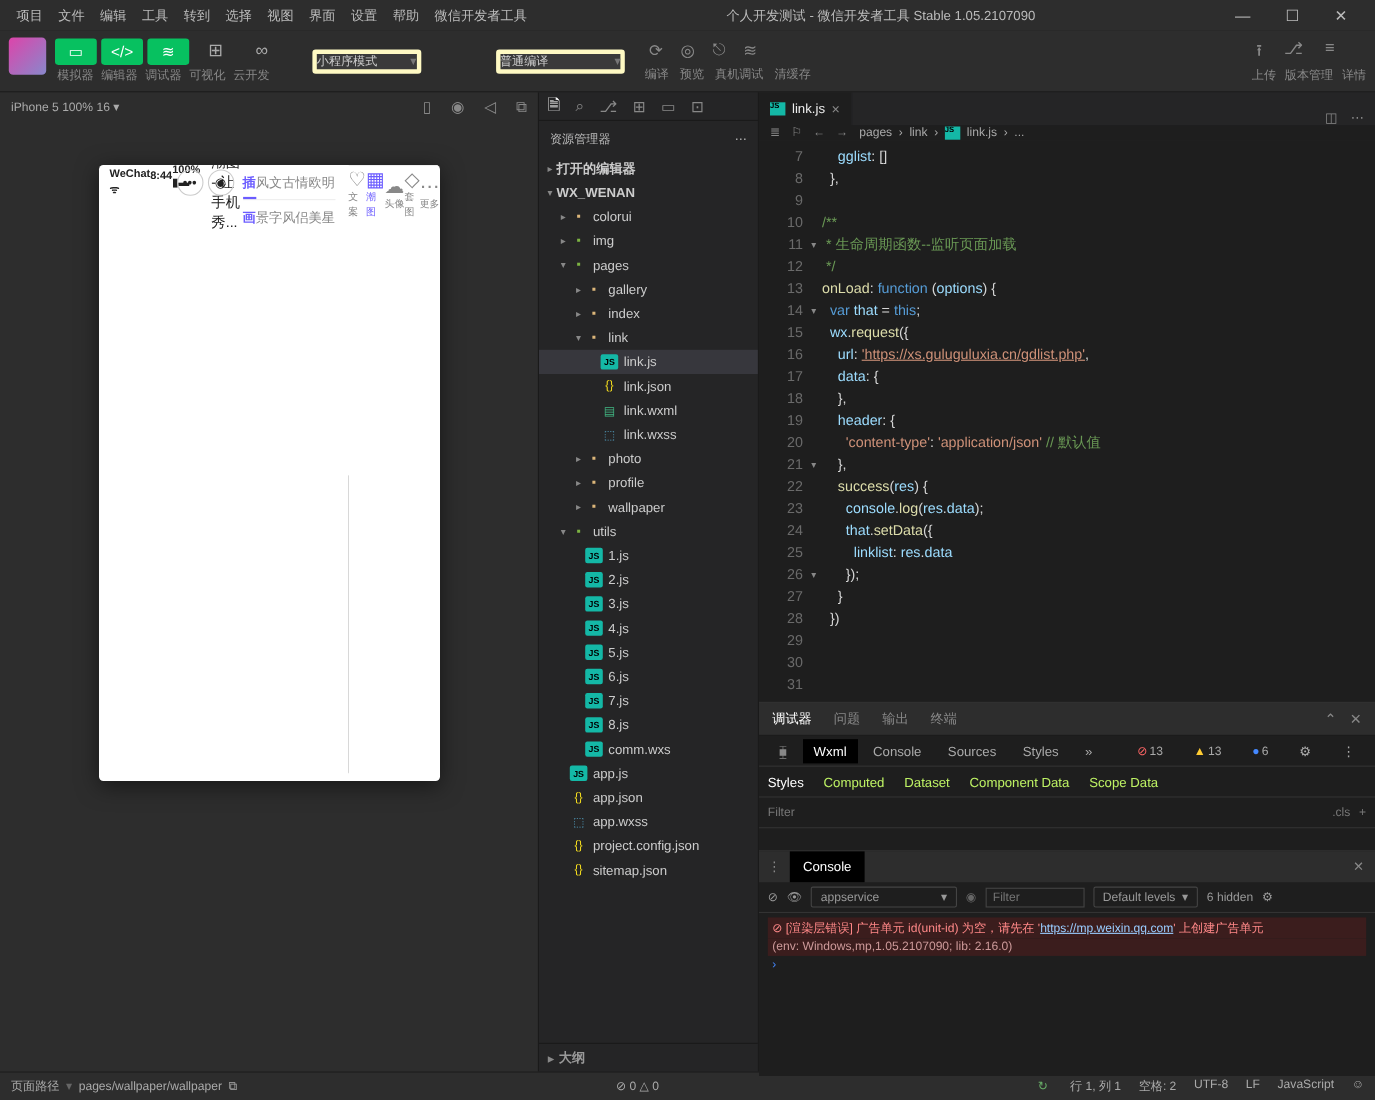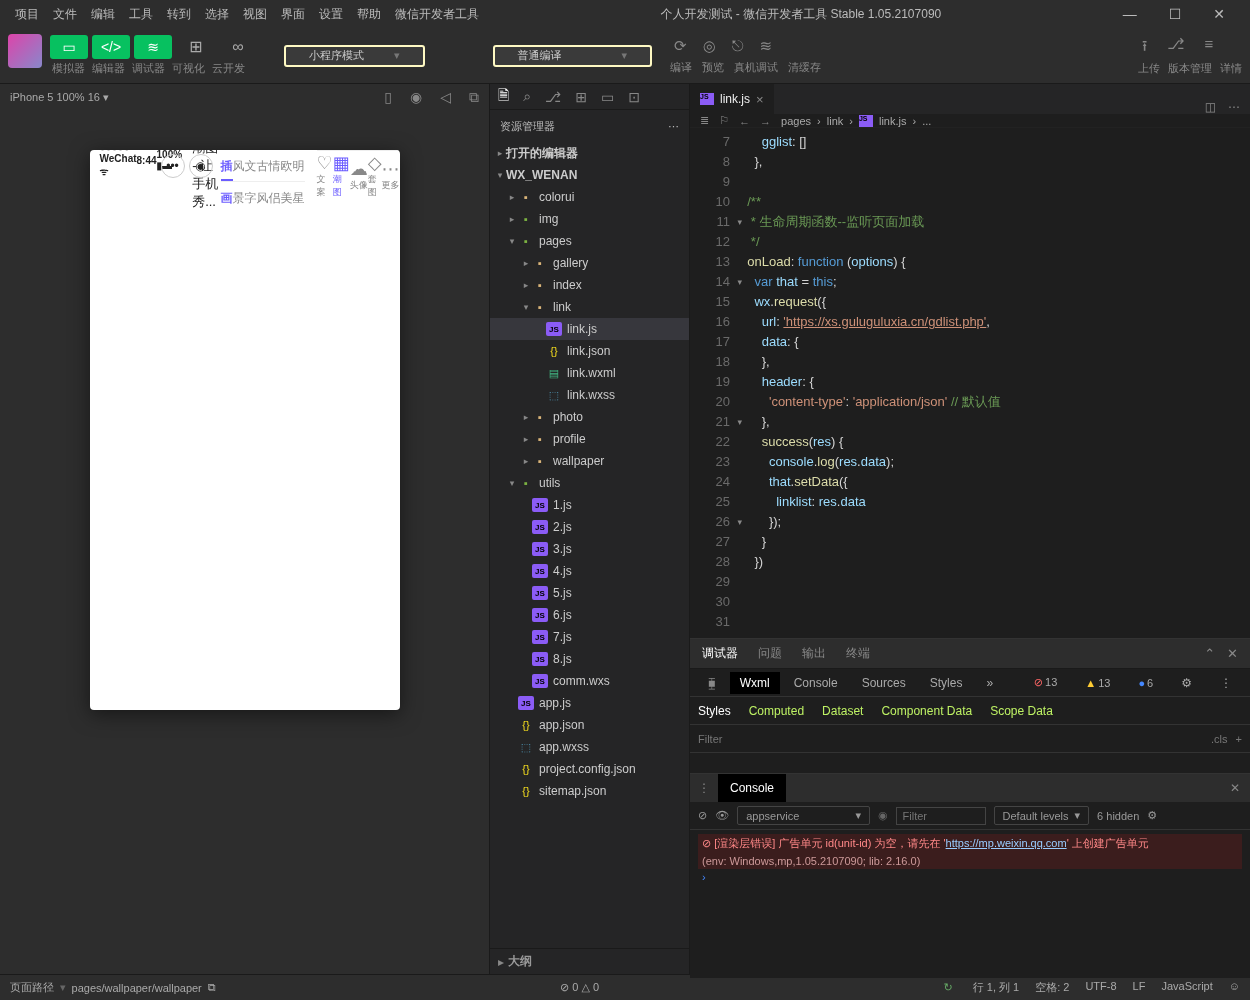--- a/index.html
+++ b/index.html
@@ -5,21 +5,21 @@
 *{margin:0;padding:0;box-sizing:border-box;font-family:"Microsoft YaHei",sans-serif;-webkit-font-smoothing:antialiased}
 body{background:#1e1e1e;color:#ccc;font-size:12px;overflow:hidden;width:1250px;height:1000px}
 .bar{display:flex;align-items:center}
 .menubar{background:#2d2d2d;height:28px;padding:0 8px}
 .menubar span{padding:0 7px;color:#bbb;line-height:28px}
 .toolbar{background:#2d2d2d;height:56px;padding:6px 8px;border-bottom:1px solid #1a1a1a}
 .btn{display:inline-flex;flex-direction:column;align-items:center;justify-content:center;padding:2px 6px;margin-right:2px;border-radius:3px;color:#aaa;font-size:11px;min-width:40px}
 .btn .ic{font-size:16px;height:20px;line-height:20px}
 .btn.g{background:#07c160;color:#fff;width:38px;height:24px;min-width:0;padding:0;flex-direction:row;margin-right:4px}
 .btn.g .ic{font-size:14px;height:auto;line-height:1}
-.dd{background:#3a3a3a;border:2px solid #fef9c3;border-radius:3px;height:22px;display:flex;align-items:center;padding:0 23px;margin-right:8px;color:#ccc;font-size:11px}
+.dd{background:#3a3a3a;border:4px solid #fef9c3;border-radius:3px;height:22px;display:flex;align-items:center;padding:0 0;margin-right:8px;color:#ccc;font-size:11px}
 .titletxt{flex:1;text-align:center;color:#888}
 .wctl{display:flex;gap:18px;padding-right:10px;color:#999;font-size:14px}
 .main{display:flex;height:calc(100% - 28px - 56px - 26px)}
 .sim{width:490px;background:#2d2d2d;border-right:1px solid #1a1a1a;display:flex;flex-direction:column}
 .simbar{height:26px;display:flex;align-items:center;padding:0 10px;color:#aaa;font-size:11px;justify-content:space-between}
 .simbar .r{display:flex;gap:18px;font-size:14px;color:#888}
 .phonebox{flex:1;display:flex;justify-content:center;padding-top:40px}
 .phone{width:310px;height:560px;background:#fff;color:#222;border-radius:4px;display:flex;flex-direction:row;overflow:hidden;box-shadow:0 4px 20px rgba(0,0,0,.5)}
 .pstatus{height:20px;display:flex;align-items:center;justify-content:space-between;padding:0 10px;font-size:10px;font-weight:bold}
 .ptitle{height:32px;display:flex;align-items:center;justify-content:center;font-size:13px;position:relative}
@@ -41,21 +41,21 @@
 .pnav .pi{font-size:18px;line-height:20px}
 .explorer{width:200px;background:#252526;border-right:1px solid #1a1a1a;display:flex;flex-direction:column;font-size:12px}
 .exhead{height:32px;display:flex;align-items:center;justify-content:space-between;padding:0 10px;color:#bbb;font-size:11px}
 .extree{flex:1;overflow:auto;color:#ccc}
 .tn{display:flex;align-items:center;height:22px;padding-right:4px;white-space:nowrap}
 .tn .ar{width:12px;text-align:center;color:#888;font-size:9px}
 .tn .fi{width:16px;height:14px;margin-right:5px;font-size:11px;display:inline-flex;align-items:center;justify-content:center;border-radius:2px}
 .tn.sel{background:#37373d}
 .fi.fold{color:#dcb67a}
 .fi.fold-o{color:#7cb342}
-.fi.js{background:#8b5cf6;color:#000;font-weight:bold;font-size:8px}
+.fi.js{background:#14b8a6;color:#000;font-weight:bold;font-size:8px}
 .fi.json{color:#f7df1e}
 .fi.wxml{color:#41b883}
 .fi.wxss{color:#519aba}
 .outline{height:26px;border-top:1px solid #1a1a1a;padding:0 8px;display:flex;align-items:center;color:#999}
 .editor{flex:1;display:flex;flex-direction:column}
 .edtabs{height:30px;background:#252526;display:flex;align-items:flex-end}
 .edtab{height:30px;background:#1e1e1e;padding:0 10px;display:flex;align-items:center;gap:6px;color:#eee;border-right:1px solid #252526}
 .edtab .x{color:#888;font-size:13px}
 .edbar{height:24px;display:flex;align-items:center;padding:0 10px;gap:10px;color:#888;background:#1e1e1e;border-bottom:1px solid #222;font-size:11px}
 .edbar .crumb{display:flex;gap:6px;color:#aaa}

